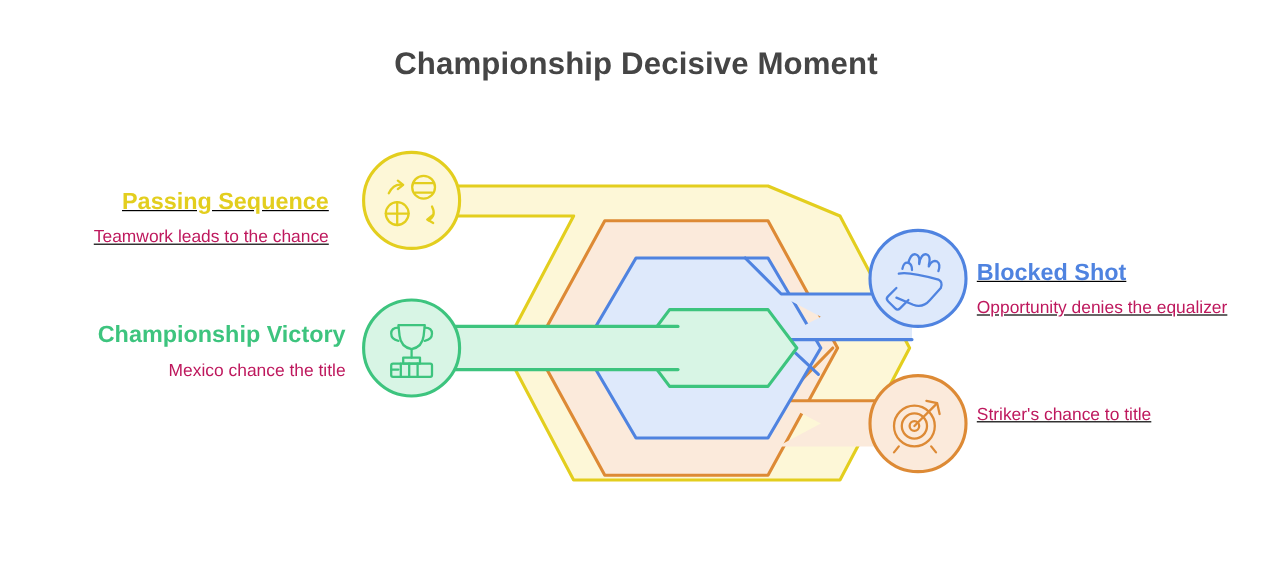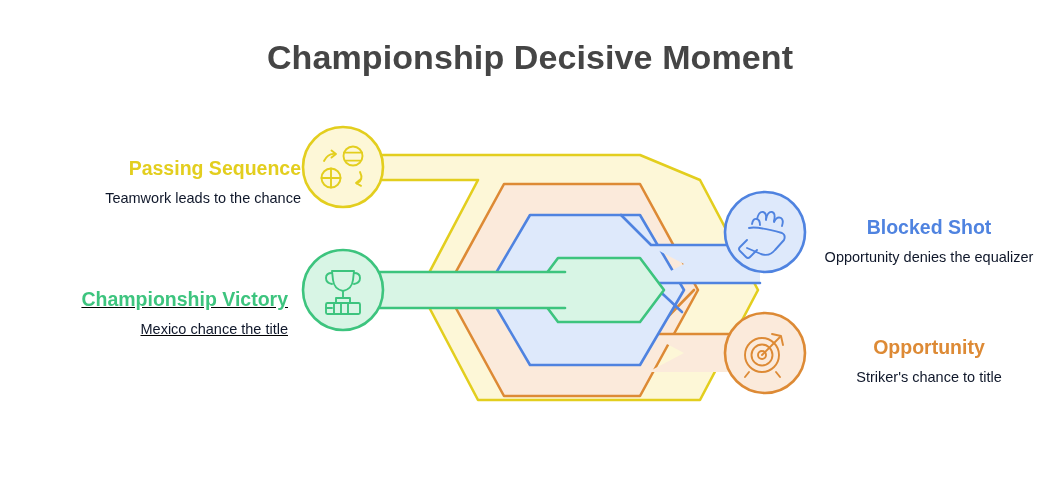--- a/index.html
+++ b/index.html
@@ -17,21 +17,21 @@
     height: 483px;
     background: #ffffff;
     overflow: hidden;
   }
   #page-title {
     position: absolute;
     left: 0;
     top: 38px;
     width: 1060px;
     text-align: center;
-    font-size: 34px;
+    font-size: 26px;
     font-weight: bold;
     color: #454545;
     letter-spacing: 0.1px;
   }
   #diagram {
     position: absolute;
     left: 0;
     top: 0;
   }
   .label-block {
@@ -39,29 +39,29 @@
   }
   .label-title {
     font-size: 19.5px;
     font-weight: bold;
     line-height: 1.2;
     margin: 0 0 8px 0;
     white-space: nowrap;
   }
   .label-desc {
     font-size: 14.5px;
-    color: #0f172a;
+    color: #be185d;
     line-height: 1.42;
     margin: 0;
   }
   .align-right { text-align: right; }
-  .align-left  { text-align: center; }
-
-  #lbl-passing   { left: 48px;  top: 157px; width: 253px; }
-  #lbl-victory   { left: 12px;  top: 288px; width: 276px; text-decoration: underline; }
+  .align-left  { text-align: left; text-decoration: underline; }
+
+  #lbl-passing   { left: 21px;  top: 157px; width: 253px; text-decoration: underline; }
+  #lbl-victory   { left: 12px;  top: 268px; width: 276px; }
   #lbl-blocked   { left: 814px; top: 216px; width: 230px; }
   #lbl-opportunity { left: 814px; top: 336px; width: 230px; }
 </style>
 </head>
 <body>
 
 <div id="canvas">
 
   <div id="page-title">Championship Decisive Moment</div>
 
@@ -248,17 +248,16 @@
     <p class="label-title" style="color:#3DC47E">Championship Victory</p>
     <p class="label-desc">Mexico chance the title</p>
   </div>
 
   <div class="label-block align-left" id="lbl-blocked">
     <p class="label-title" style="color:#4F83E0">Blocked Shot</p>
     <p class="label-desc">Opportunity denies the equalizer</p>
   </div>
 
   <div class="label-block align-left" id="lbl-opportunity">
-    <p class="label-title" style="color:#DD8A35">Opportunity</p>
     <p class="label-desc">Striker's chance to title</p>
   </div>
 
 </div>
 
 </body></html>

